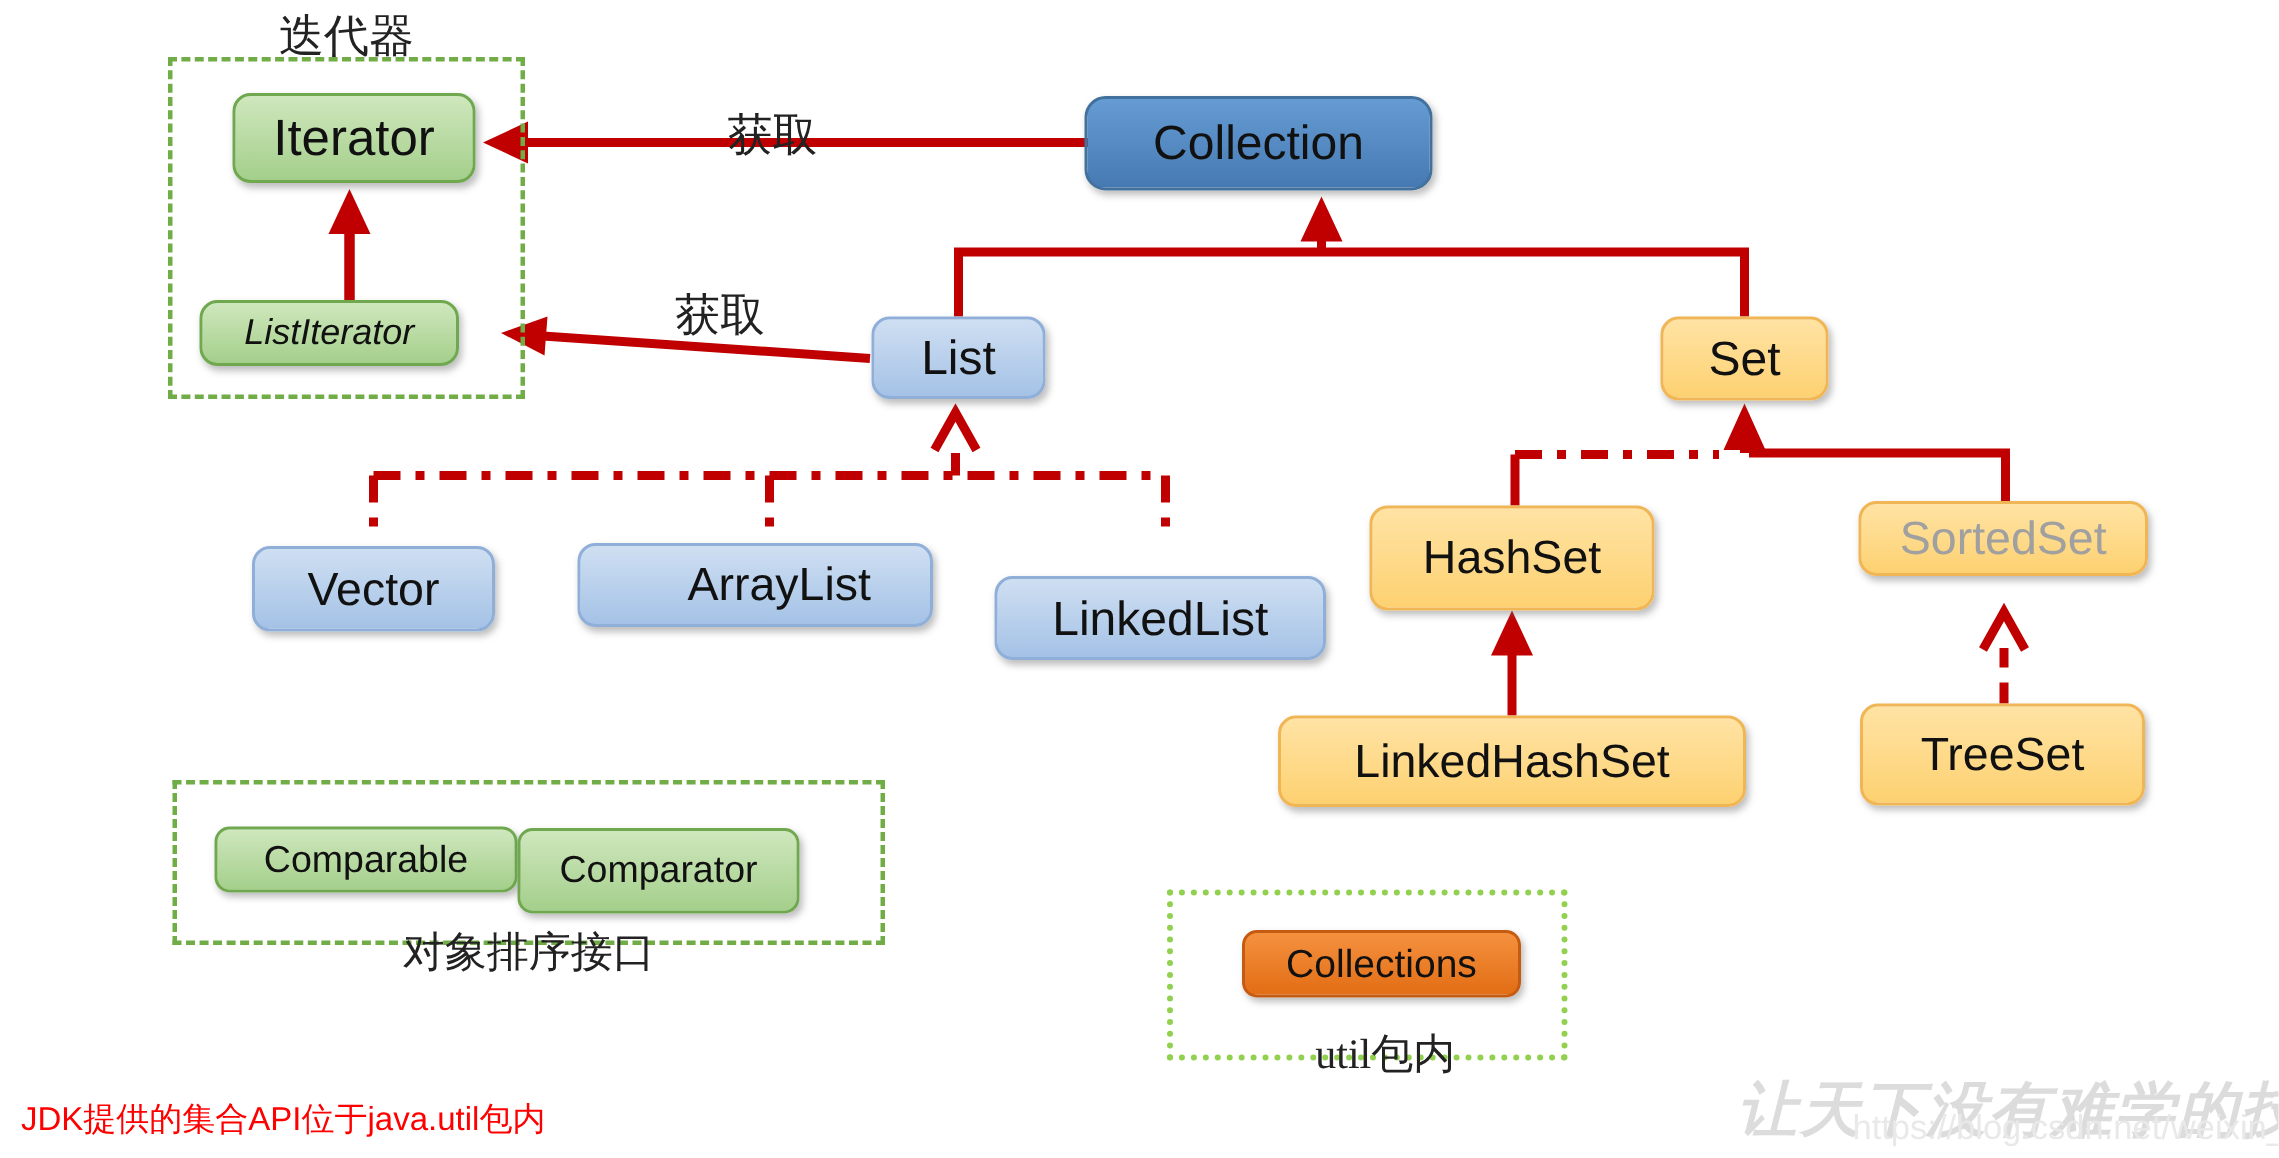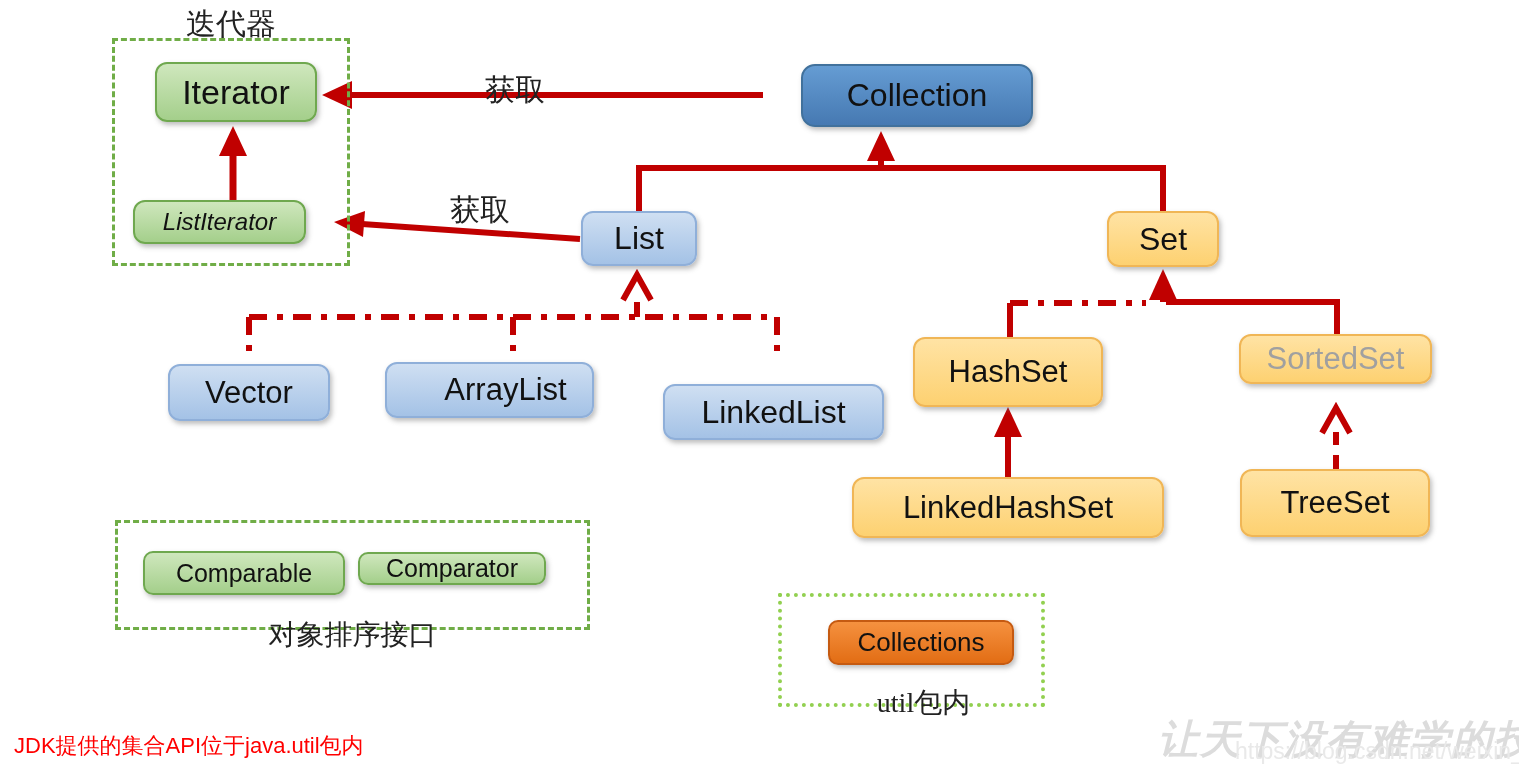--- a/index.html
+++ b/index.html
@@ -85,36 +85,36 @@
 
 <div class="grouprect dot-green" style="left:778px;top:593px;width:267px;height:114px;"></div>
 <div class="cjk center" style="left:790px;top:684px;width:267px;font-size:28px;">util包内</div>
 
 <div class="cjk" style="left:485px;top:70px;font-size:30px;">获取</div>
 <div class="cjk" style="left:450px;top:190px;font-size:30px;">获取</div>
 
 <div class="box green" style="left:155px;top:62px;width:162px;height:60px;font-size:34px;">Iterator</div>
 <div class="box green" style="left:133px;top:200px;width:173px;height:44px;font-size:24px;font-style:italic;">ListIterator</div>
 
-<div class="box blue-dark" style="left:801px;top:64px;width:232px;height:63px;font-size:32px;">Collection</div>
+<div class="box blue-dark" style="left:723px;top:64px;width:232px;height:63px;font-size:32px;">Collection</div>
 
 <div class="box blue-light" style="left:581px;top:211px;width:116px;height:55px;font-size:32px;">List</div>
 <div class="box gold" style="left:1107px;top:211px;width:112px;height:56px;font-size:32px;">Set</div>
 
 <div class="box blue-light" style="left:168px;top:364px;width:162px;height:57px;font-size:31px;">Vector</div>
-<div class="box blue-light" style="left:385px;top:362px;width:209px;height:56px;font-size:31px;padding-left:32px;">ArrayList</div>
+<div class="box blue-light" style="left:385px;top:362px;width:237px;height:56px;font-size:31px;padding-left:32px;">ArrayList</div>
 <div class="box blue-light" style="left:663px;top:384px;width:221px;height:56px;font-size:32px;">LinkedList</div>
 
 <div class="box gold" style="left:913px;top:337px;width:190px;height:70px;font-size:31px;">HashSet</div>
 <div class="box gold gray-text" style="left:1239px;top:334px;width:193px;height:50px;font-size:31px;">SortedSet</div>
 
 <div class="box gold" style="left:852px;top:477px;width:312px;height:61px;font-size:31px;">LinkedHashSet</div>
 <div class="box gold" style="left:1240px;top:469px;width:190px;height:68px;font-size:31px;">TreeSet</div>
 
 <div class="box green" style="left:143px;top:551px;width:202px;height:44px;font-size:25px;border-radius:10px;">Comparable</div>
-<div class="box green" style="left:358px;top:552px;width:188px;height:33px;font-size:25px;border-radius:10px;">Comparator</div>
+<div class="box green" style="left:345px;top:552px;width:188px;height:57px;font-size:25px;border-radius:10px;">Comparator</div>
 
 <div class="box orange" style="left:828px;top:620px;width:186px;height:45px;font-size:26px;">Collections</div>
 
 <div class="note-red" style="left:14px;top:731px;">JDK提供的集合API位于java.util包内</div>
 
 <div class="wm-slogan" style="left:1158px;top:712px;">让天下没有难学的技术</div>
 <div class="wm-url" style="left:1235px;top:738px;">https://blog.csdn.net/weixin_40835901</div>
 
 </body></html>

